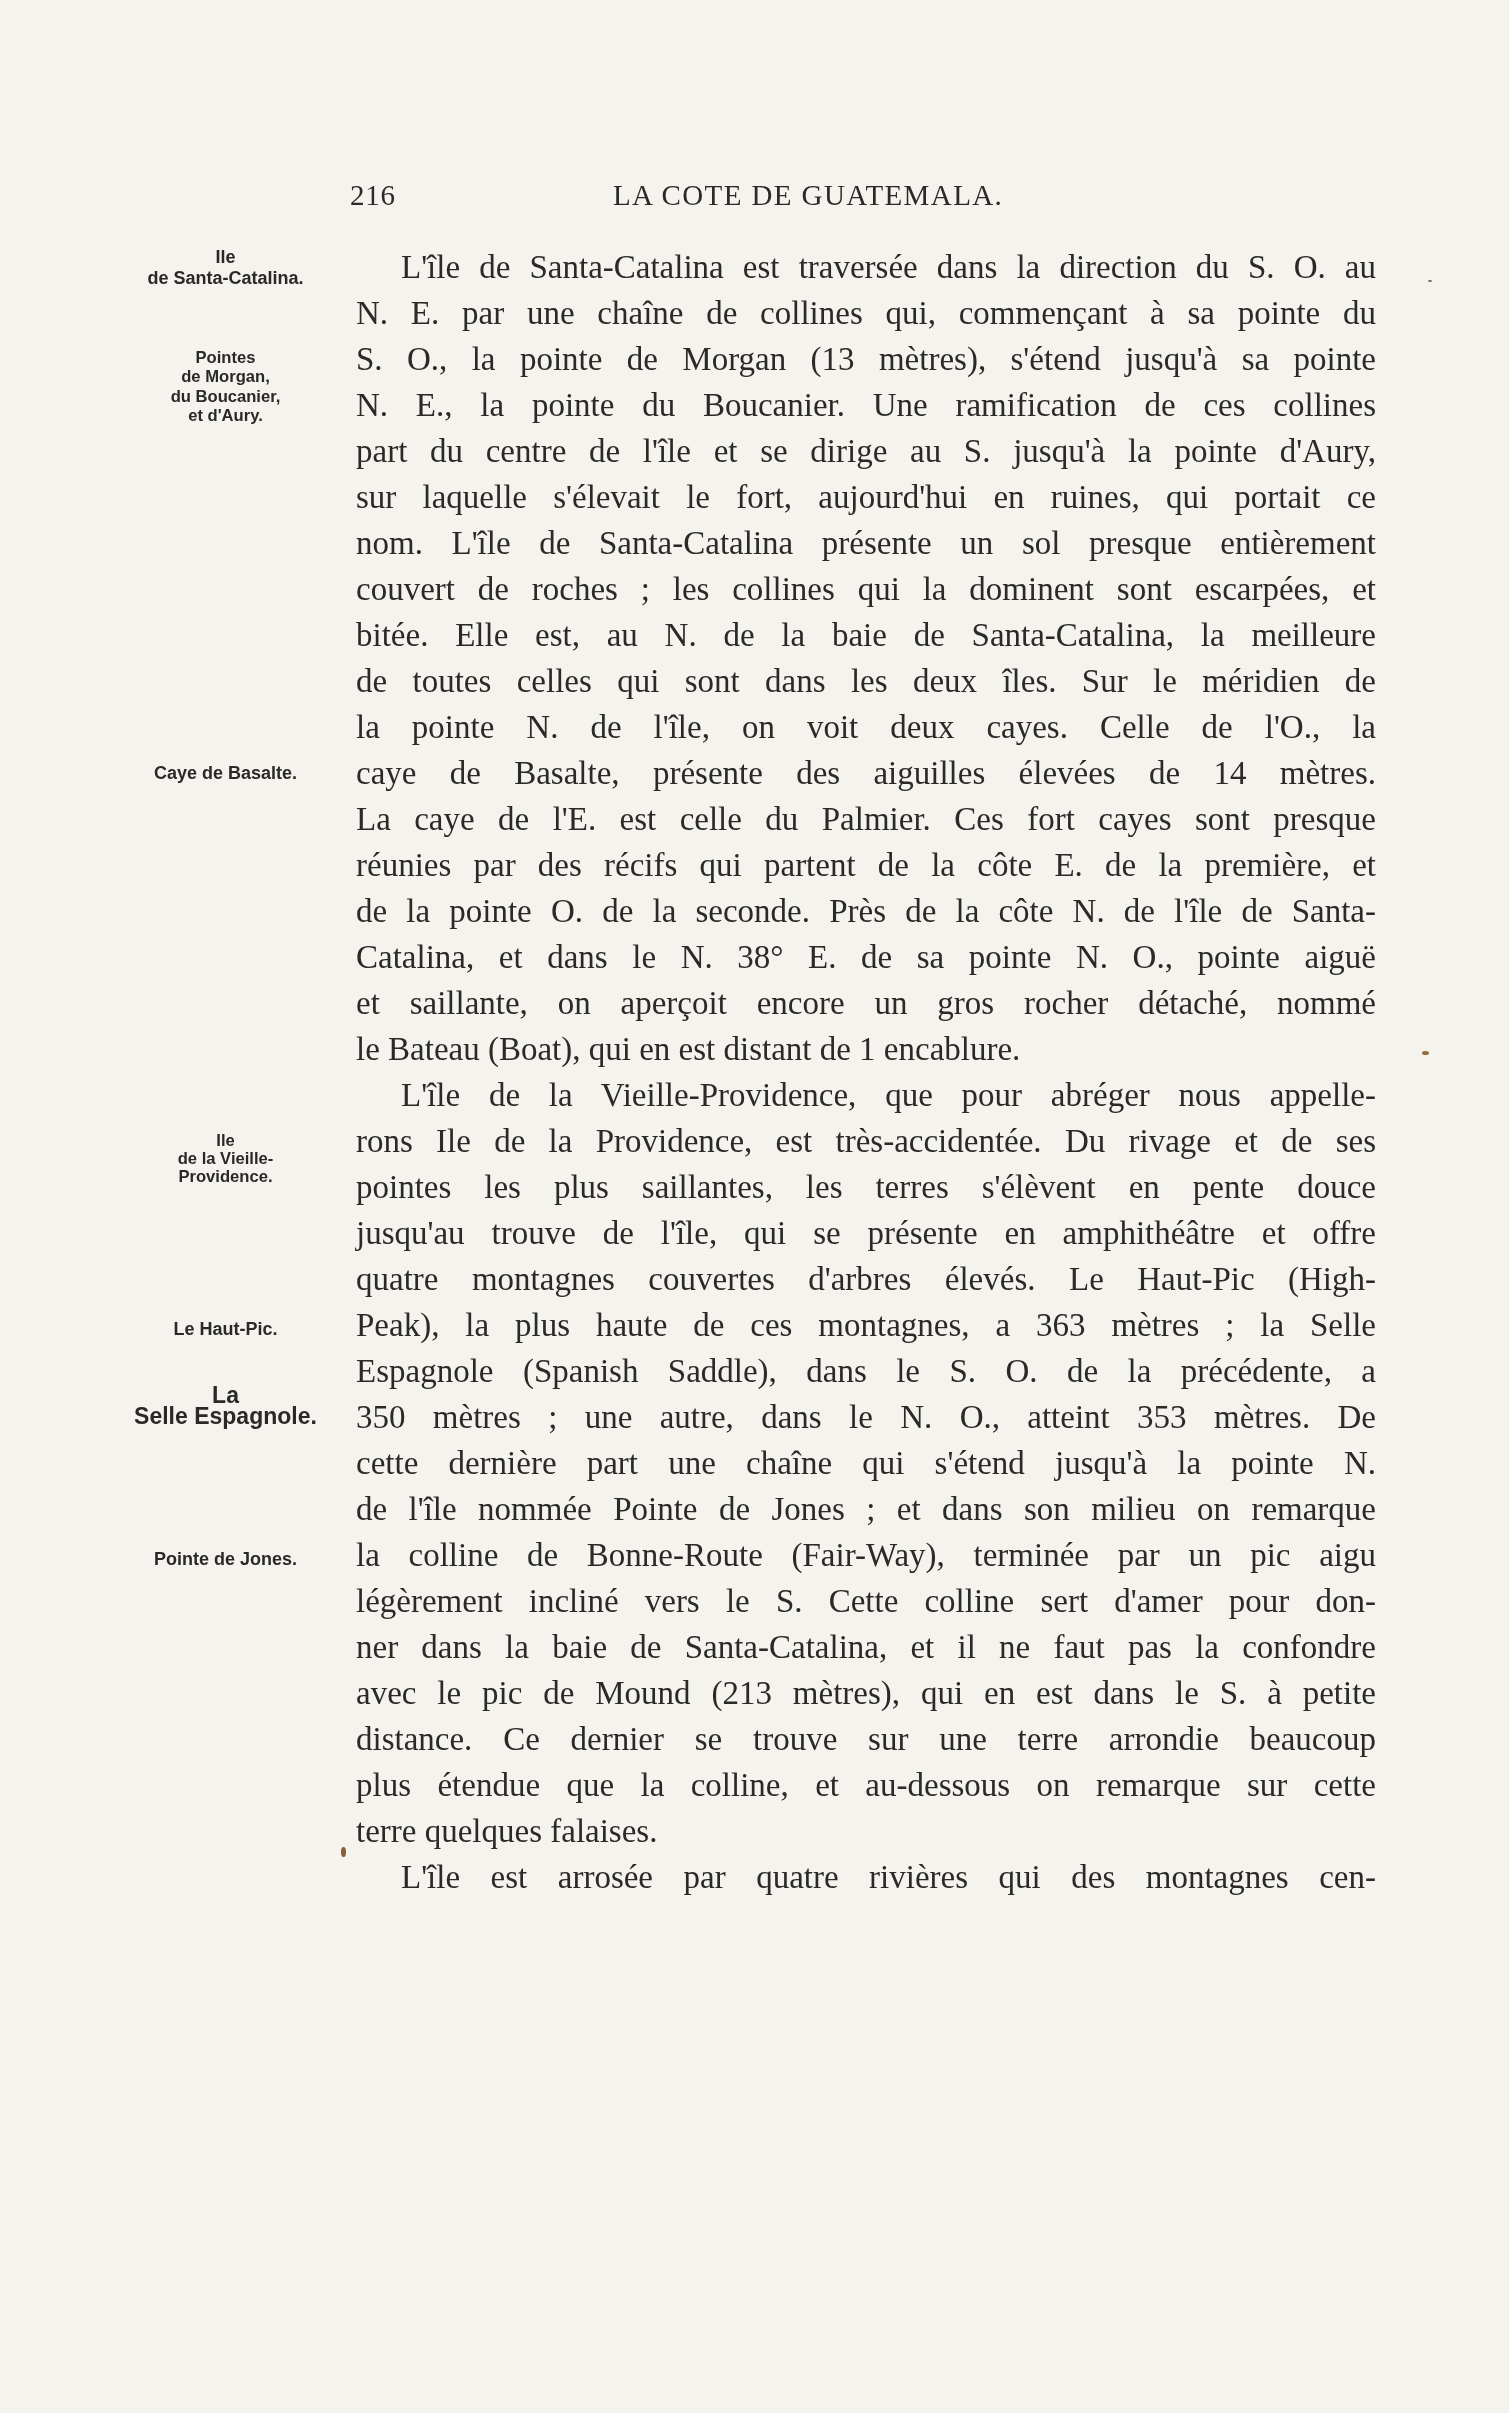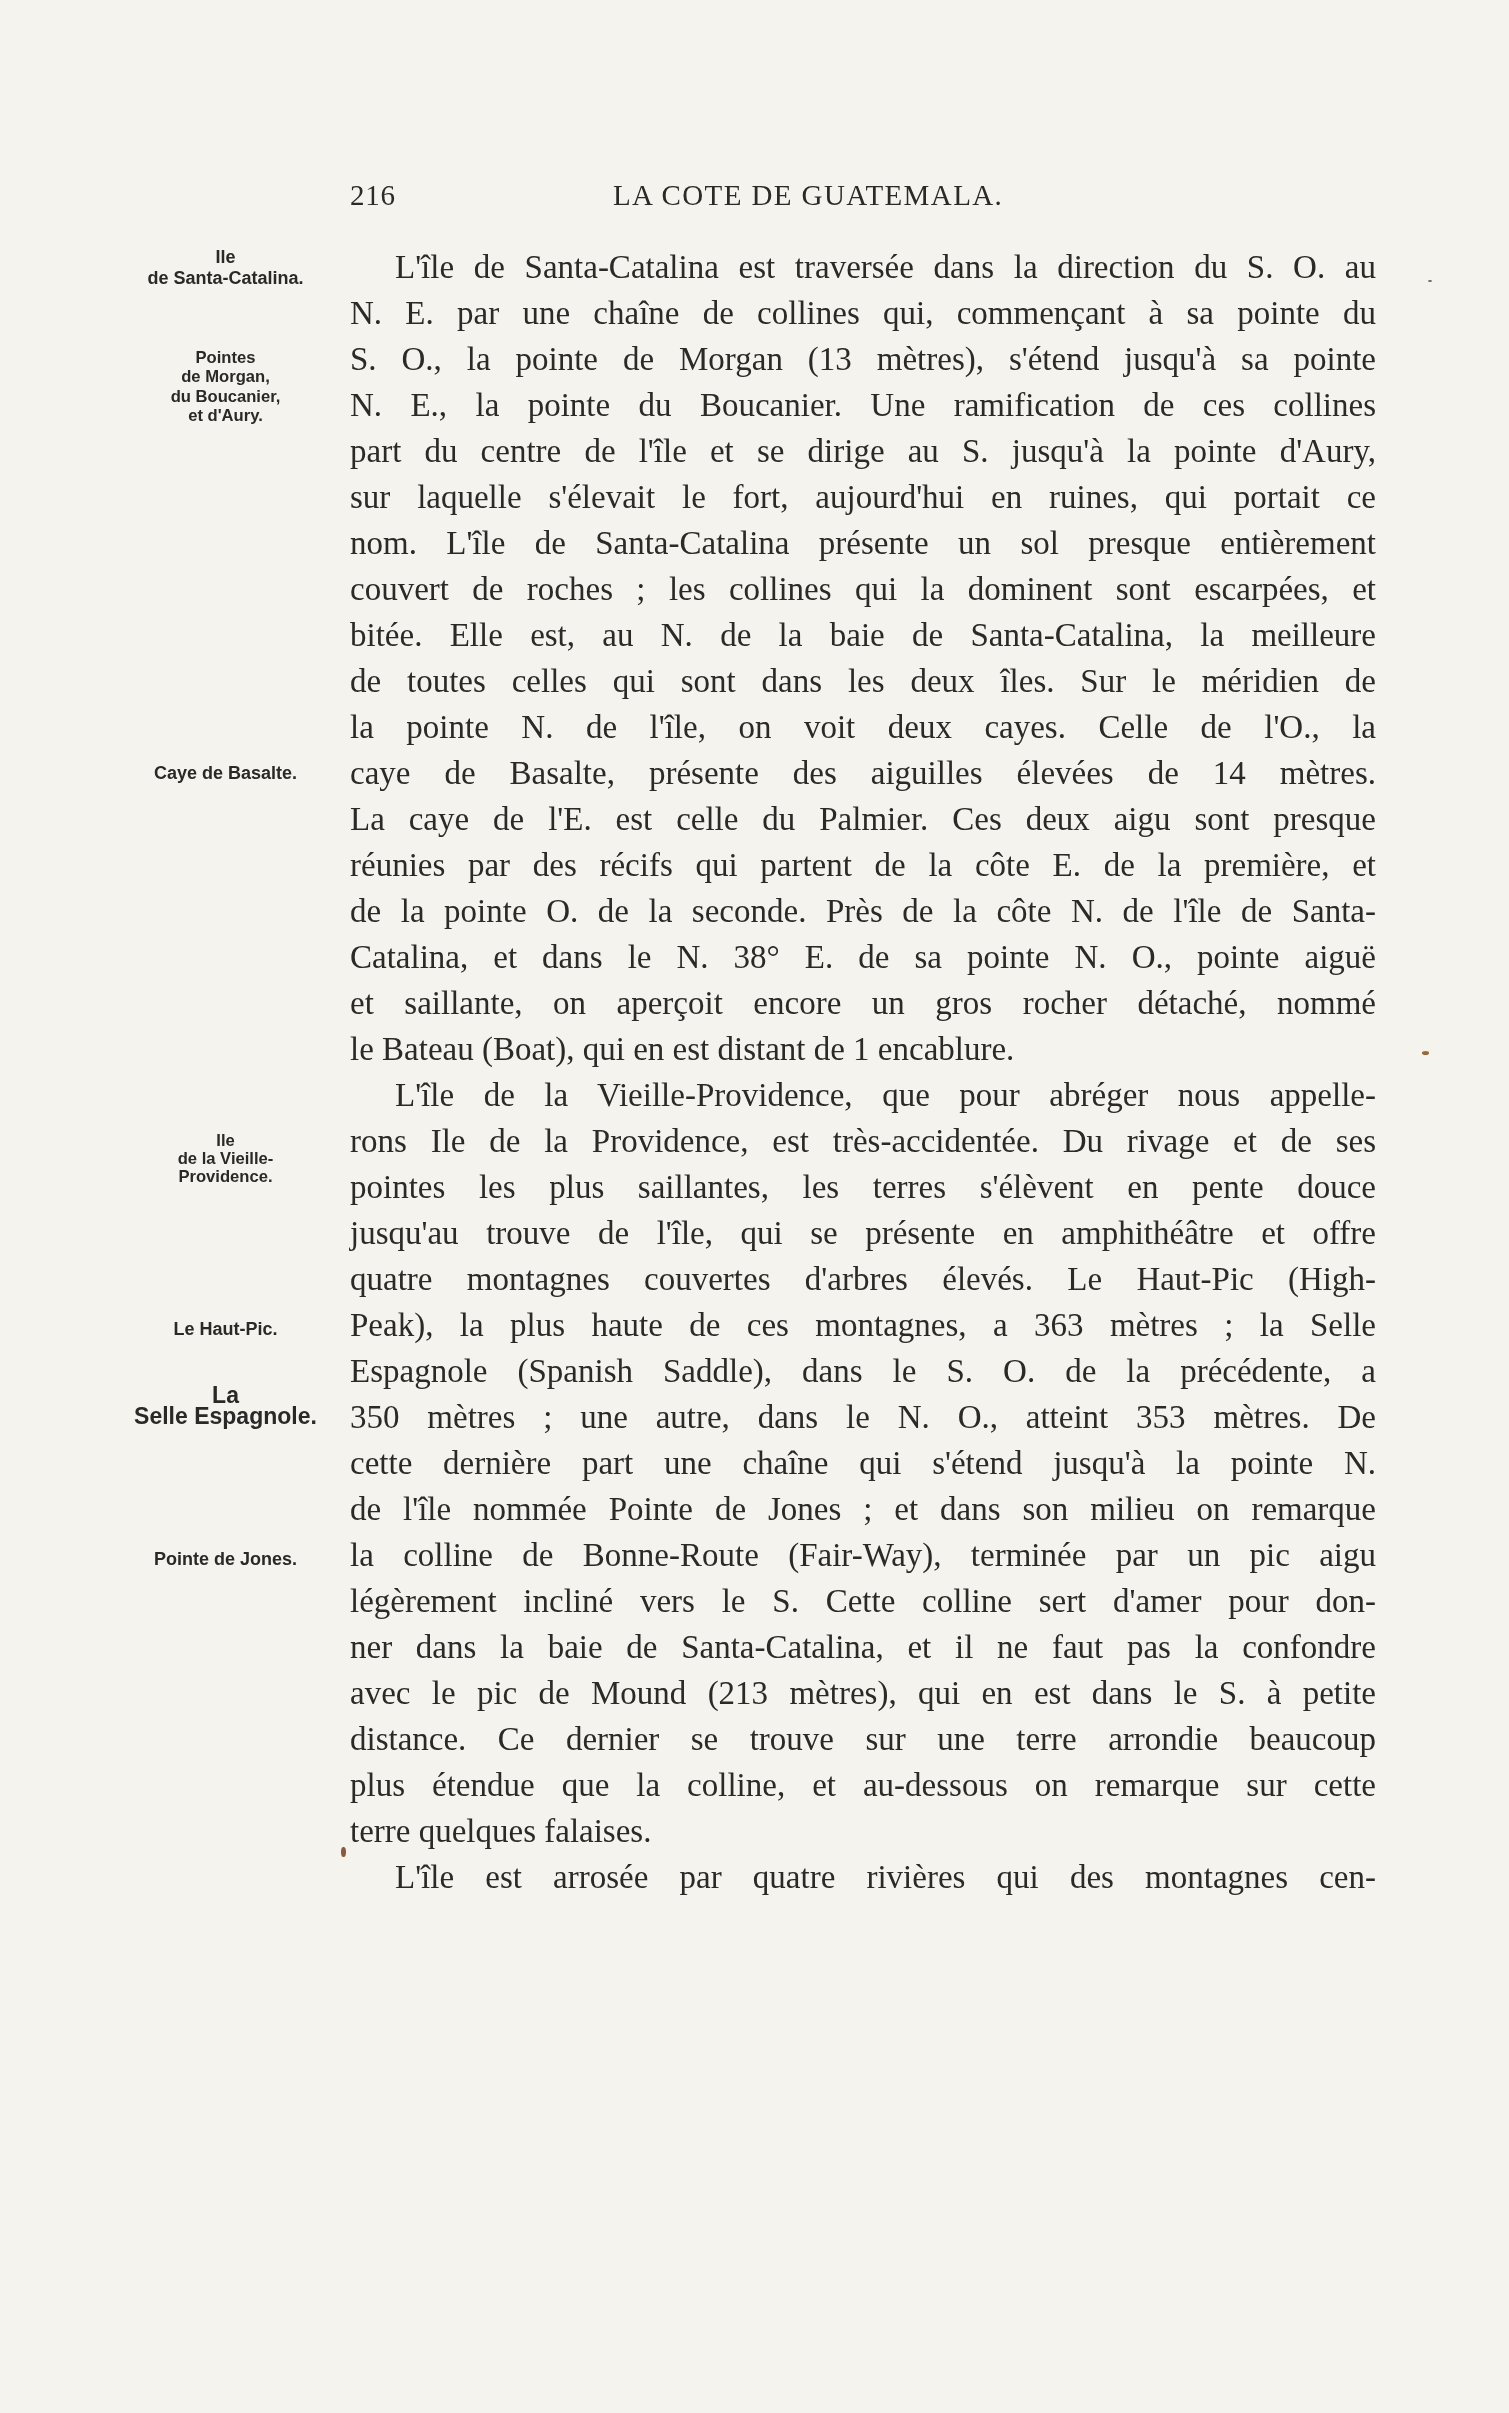--- a/index.html
+++ b/index.html
@@ -18,21 +18,21 @@
   }
   .page-number { position: absolute; left: 0; top: 0; }
   .running-title { position: absolute; left: 263px; top: 0; letter-spacing: 1.4px; }
   .body-text {
     position: absolute; left: 350px; top: 244px; width: 1026px;
     font-size: 33px; line-height: 46px;
     text-align: justify;
   }
   .line {
     display: block; height: 46px; white-space: nowrap;
-    text-align: justify; text-align-last: justify;
+    text-align: justify; text-align-last: justify; margin-left: 6px;
   }
   .line.indent { padding-left: 45px; }
   .line.last { text-align-last: left; }
   .margin-notes {
     position: absolute; left: 118px; top: 0; width: 215px;
     font-family: "Liberation Sans", "DejaVu Sans", sans-serif;
     font-weight: bold; font-size: 18px; line-height: 21px;
     text-align: center; color: #2a2927;
   }
   .note { position: absolute; left: 0; width: 215px; }
@@ -85,21 +85,21 @@
     <span class="line">S. O., la pointe de Morgan (13 mètres), s'étend jusqu'à sa pointe</span>
     <span class="line">N. E., la pointe du Boucanier. Une ramification de ces collines</span>
     <span class="line">part du centre de l'île et se dirige au S. jusqu'à la pointe d'Aury,</span>
     <span class="line">sur laquelle s'élevait le fort, aujourd'hui en ruines, qui portait ce</span>
     <span class="line">nom. L'île de Santa-Catalina présente un sol presque entièrement</span>
     <span class="line">couvert de roches ; les collines qui la dominent sont escarpées, et</span>
     <span class="line">bitée. Elle est, au N. de la baie de Santa-Catalina, la meilleure</span>
     <span class="line">de toutes celles qui sont dans les deux îles. Sur le méridien de</span>
     <span class="line">la pointe N. de l'île, on voit deux cayes. Celle de l'O., la</span>
     <span class="line">caye de Basalte, présente des aiguilles élevées de 14 mètres.</span>
-    <span class="line">La caye de l'E. est celle du Palmier. Ces deux aigu sont presque</span>
+    <span class="line">La caye de l'E. est celle du Palmier. Ces fort cayes sont presque</span>
     <span class="line">réunies par des récifs qui partent de la côte E. de la première, et</span>
     <span class="line">de la pointe O. de la seconde. Près de la côte N. de l'île de Santa-</span>
     <span class="line">Catalina, et dans le N. 38° E. de sa pointe N. O., pointe aiguë</span>
     <span class="line">et saillante, on aperçoit encore un gros rocher détaché, nommé</span>
     <span class="line last">le Bateau (Boat), qui en est distant de 1 encablure.</span>
 
     <span class="line indent">L'île de la Vieille-Providence, que pour abréger nous appelle-</span>
     <span class="line">rons Ile de la Providence, est très-accidentée. Du rivage et de ses</span>
     <span class="line">pointes les plus saillantes, les terres s'élèvent en pente douce</span>
     <span class="line">jusqu'au trouve de l'île, qui se présente en amphithéâtre et offre</span>

